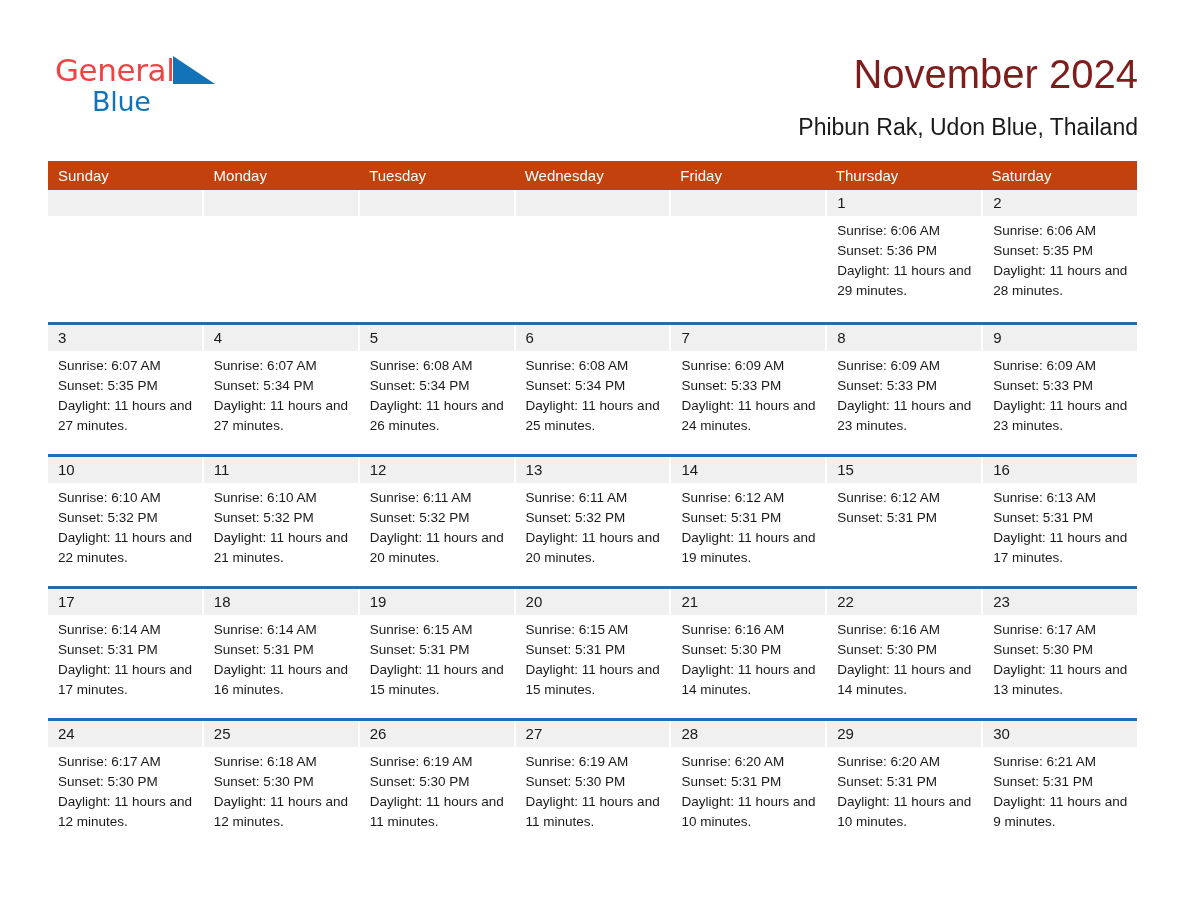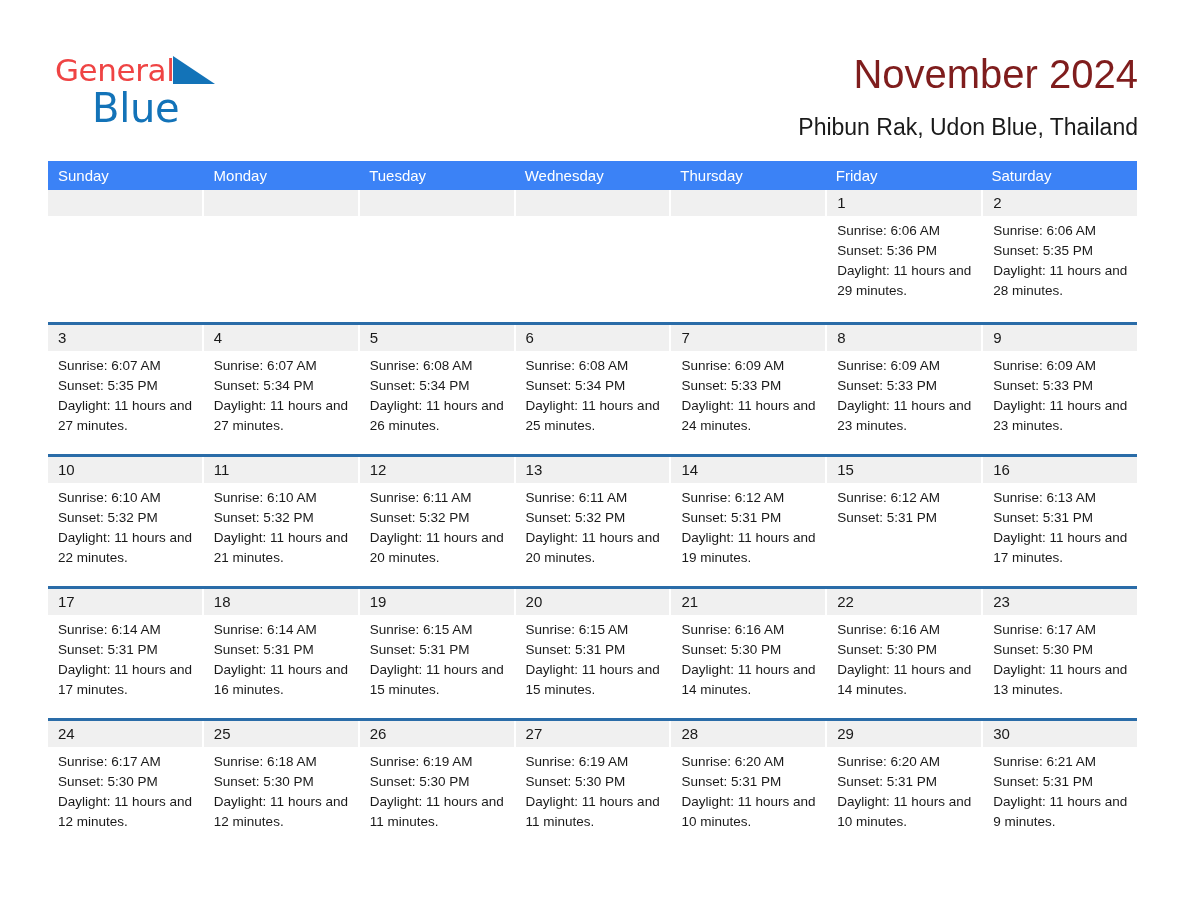--- a/index.html
+++ b/index.html
@@ -53,21 +53,21 @@
     border-left: 42px solid #1373b8;
     border-top: 28px solid transparent;
     margin-left: -1px;
     margin-bottom: 2px;
   }
   .logo-row2 {
     margin-top: 2px;
     margin-left: 37px;
   }
   .logo-blue {
-    font-size: 40px;
+    font-size: 27px;
     color: #1373b8;
     font-family: "DejaVu Sans", sans-serif;
     letter-spacing: -0.3px;
   }
   .title-block {
     text-align: right;
     padding-top: 2px;
   }
   .month-title {
     font-size: 40px;
@@ -86,21 +86,21 @@
   }
 
   
   .calendar {
     margin: 19px 50px 0 48px;
     width: 1089px;
   }
   .weekdays {
     display: grid;
     grid-template-columns: repeat(7, 1fr);
-    background: #3b82f6;
+    background: #c2410c;
     height: 29px;
   }
   .weekday {
     color: #ffffff;
     font-size: 15px;
     line-height: 29px;
     padding-left: 10px;
     box-sizing: border-box;
     white-space: nowrap;
   }
@@ -166,22 +166,22 @@
       <h2 class="location-title">Phibun Rak, Udon Blue, Thailand</h2>
     </div>
   </div>
 
   <div class="calendar">
     <div class="weekdays">
       <div class="weekday">Sunday</div>
       <div class="weekday">Monday</div>
       <div class="weekday">Tuesday</div>
       <div class="weekday">Wednesday</div>
+      <div class="weekday">Friday</div>
       <div class="weekday">Thursday</div>
-      <div class="weekday">Friday</div>
       <div class="weekday">Saturday</div>
     </div>
 
     <div id="weeks-container">
         <div class="week first">
           <div class="day-cell empty">
             <div class="day-number-bar"><span class="day-number"></span></div>
           </div>
           <div class="day-cell empty">
             <div class="day-number-bar"><span class="day-number"></span></div>

